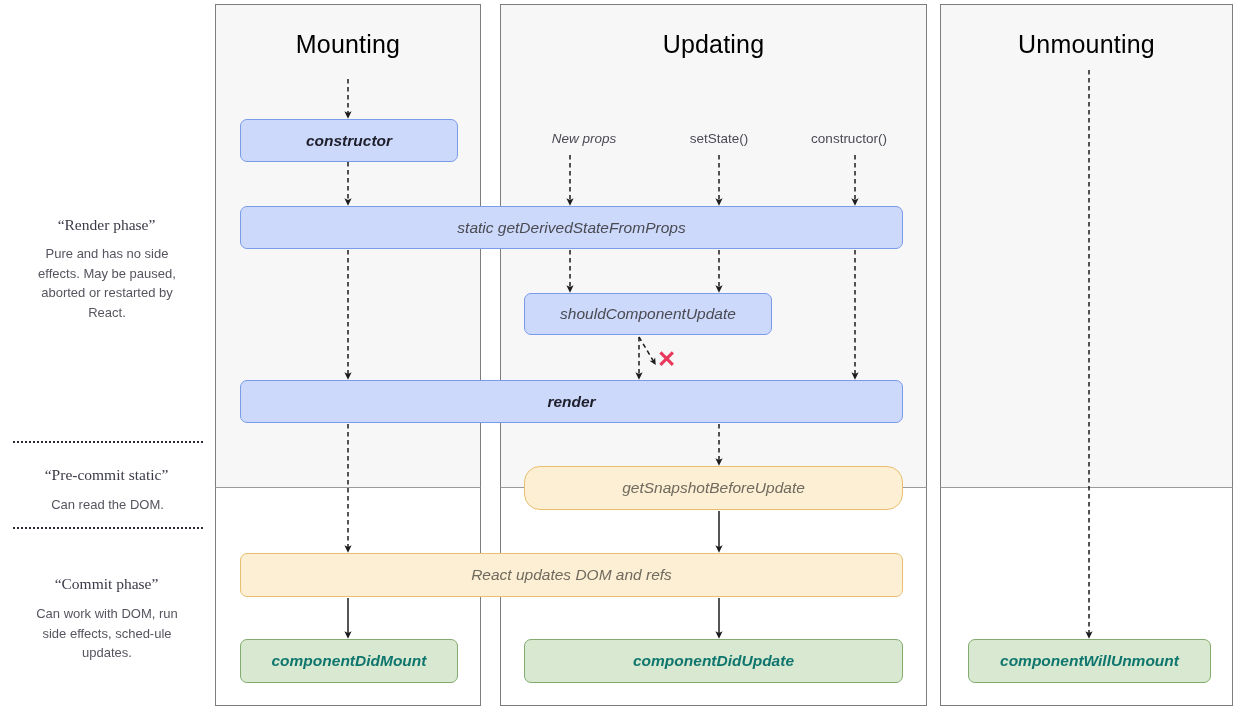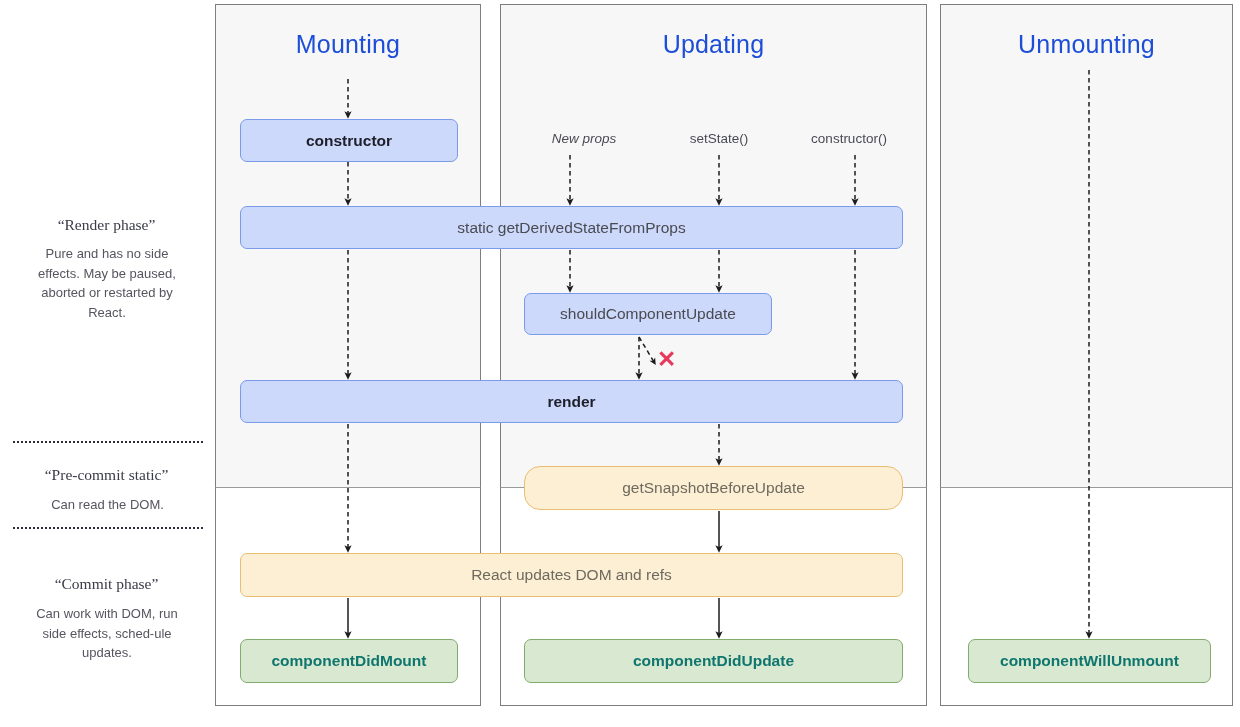--- a/index.html
+++ b/index.html
@@ -33,21 +33,21 @@
     background: #ffffff;
     border-left: 1px solid #7d7d7d;
     border-right: 1px solid #7d7d7d;
     border-bottom: 1px solid #7d7d7d;
     border-top: 1px solid #9a9a9a;
   }
   .col-title {
     position: absolute;
     text-align: center;
     font-size: 25px;
-    color: #1d4ed8;
+    color: #000000;
     font-weight: 400;
     letter-spacing: 0.2px;
     white-space: nowrap;
   }
 
   
   .legend-title {
     position: absolute;
     text-align: center;
     font-size: 15.5px;
@@ -72,20 +72,21 @@
   .lbox {
     position: absolute;
     box-sizing: border-box;
     border-radius: 7px;
     display: flex;
     align-items: center;
     justify-content: center;
     text-align: center;
     font-size: 15.5px;
     white-space: nowrap;
+    font-style: italic;
   }
   .lbox.blue {
     background: #ccd9fb;
     border: 1px solid #7a9aea;
     color: #4a4a52;
   }
   .lbox.amber {
     background: #fcefd4;
     border: 1px solid #e8bf70;
     color: #6f6a5e;

